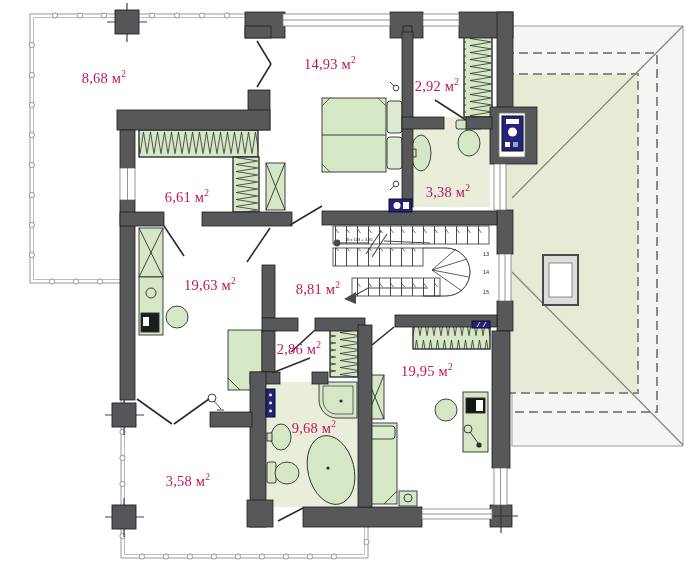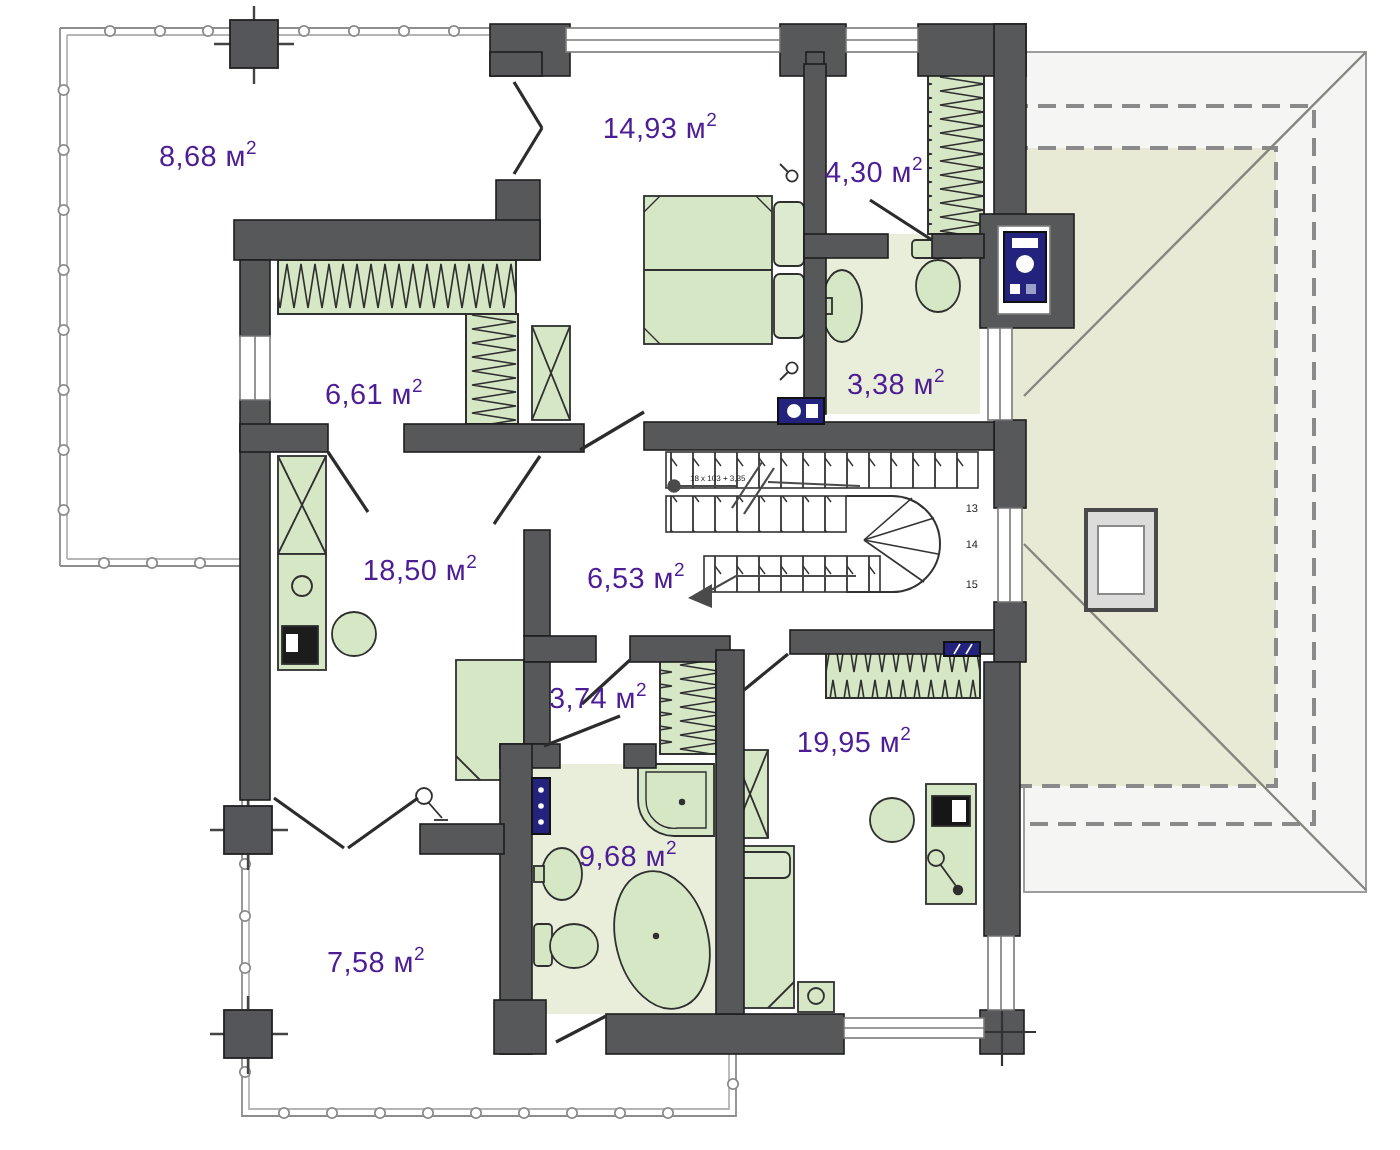--- a/index.html
+++ b/index.html
@@ -1,20 +1,20 @@
 <!DOCTYPE html>
 <html><head>
 <meta charset="utf-8">
 <style>
   html,body{margin:0;padding:0;background:#fff;}
   .canvas{position:relative;width:700px;height:575px;background:#fff;overflow:hidden;
           font-family:"Liberation Sans",sans-serif;}
   .canvas svg{position:absolute;left:0;top:0;}
   .room-label{position:absolute;transform:translate(-50%,-50%);font-size:14.5px;
-              color:#4c1d95;white-space:nowrap;letter-spacing:0.2px;}
+              color:#be185d;white-space:nowrap;letter-spacing:0.2px;font-family:Liberation Serif, serif;}
   .room-label sup{font-size:9.5px;}
 </style>
 </head>
 <body>
 
 <div class="canvas">
 <svg width="700" height="575" viewBox="0 0 700 575">
   <defs>
     <pattern id="treads" width="11" height="18" patternUnits="userSpaceOnUse">
       <line x1="5.5" y1="0" x2="5.5" y2="18" stroke="#333" stroke-width="0.9"></line>
@@ -343,22 +343,22 @@
     <line x1="272" y1="373" x2="310" y2="358"></line>
     <line x1="394" y1="327" x2="372" y2="345"></line>
     <line x1="303" y1="508" x2="278" y2="521"></line>
     <line x1="137" y1="399" x2="172" y2="424"></line>
     <line x1="209" y1="399" x2="174" y2="424"></line>
   </g>
 </svg>
 
   <div class="room-label" style="left:104px;top:78px"><span>8,68 м</span><sup>2</sup></div>
   <div class="room-label" style="left:330px;top:64px"><span>14,93 м</span><sup>2</sup></div>
-  <div class="room-label" style="left:437px;top:86px"><span>4,30 м</span><sup>2</sup></div>
+  <div class="room-label" style="left:437px;top:86px"><span>2,92 м</span><sup>2</sup></div>
   <div class="room-label" style="left:187px;top:197px"><span>6,61 м</span><sup>2</sup></div>
   <div class="room-label" style="left:448px;top:192px"><span>3,38 м</span><sup>2</sup></div>
-  <div class="room-label" style="left:210px;top:285px"><span>18,50 м</span><sup>2</sup></div>
-  <div class="room-label" style="left:318px;top:289px"><span>6,53 м</span><sup>2</sup></div>
-  <div class="room-label" style="left:299px;top:349px"><span>3,74 м</span><sup>2</sup></div>
+  <div class="room-label" style="left:210px;top:285px"><span>19,63 м</span><sup>2</sup></div>
+  <div class="room-label" style="left:318px;top:289px"><span>8,81 м</span><sup>2</sup></div>
+  <div class="room-label" style="left:299px;top:349px"><span>2,86 м</span><sup>2</sup></div>
   <div class="room-label" style="left:427px;top:371px"><span>19,95 м</span><sup>2</sup></div>
   <div class="room-label" style="left:314px;top:428px"><span>9,68 м</span><sup>2</sup></div>
-  <div class="room-label" style="left:188px;top:481px"><span>7,58 м</span><sup>2</sup></div>
+  <div class="room-label" style="left:188px;top:481px"><span>3,58 м</span><sup>2</sup></div>
 </div>
 
 </body></html>

